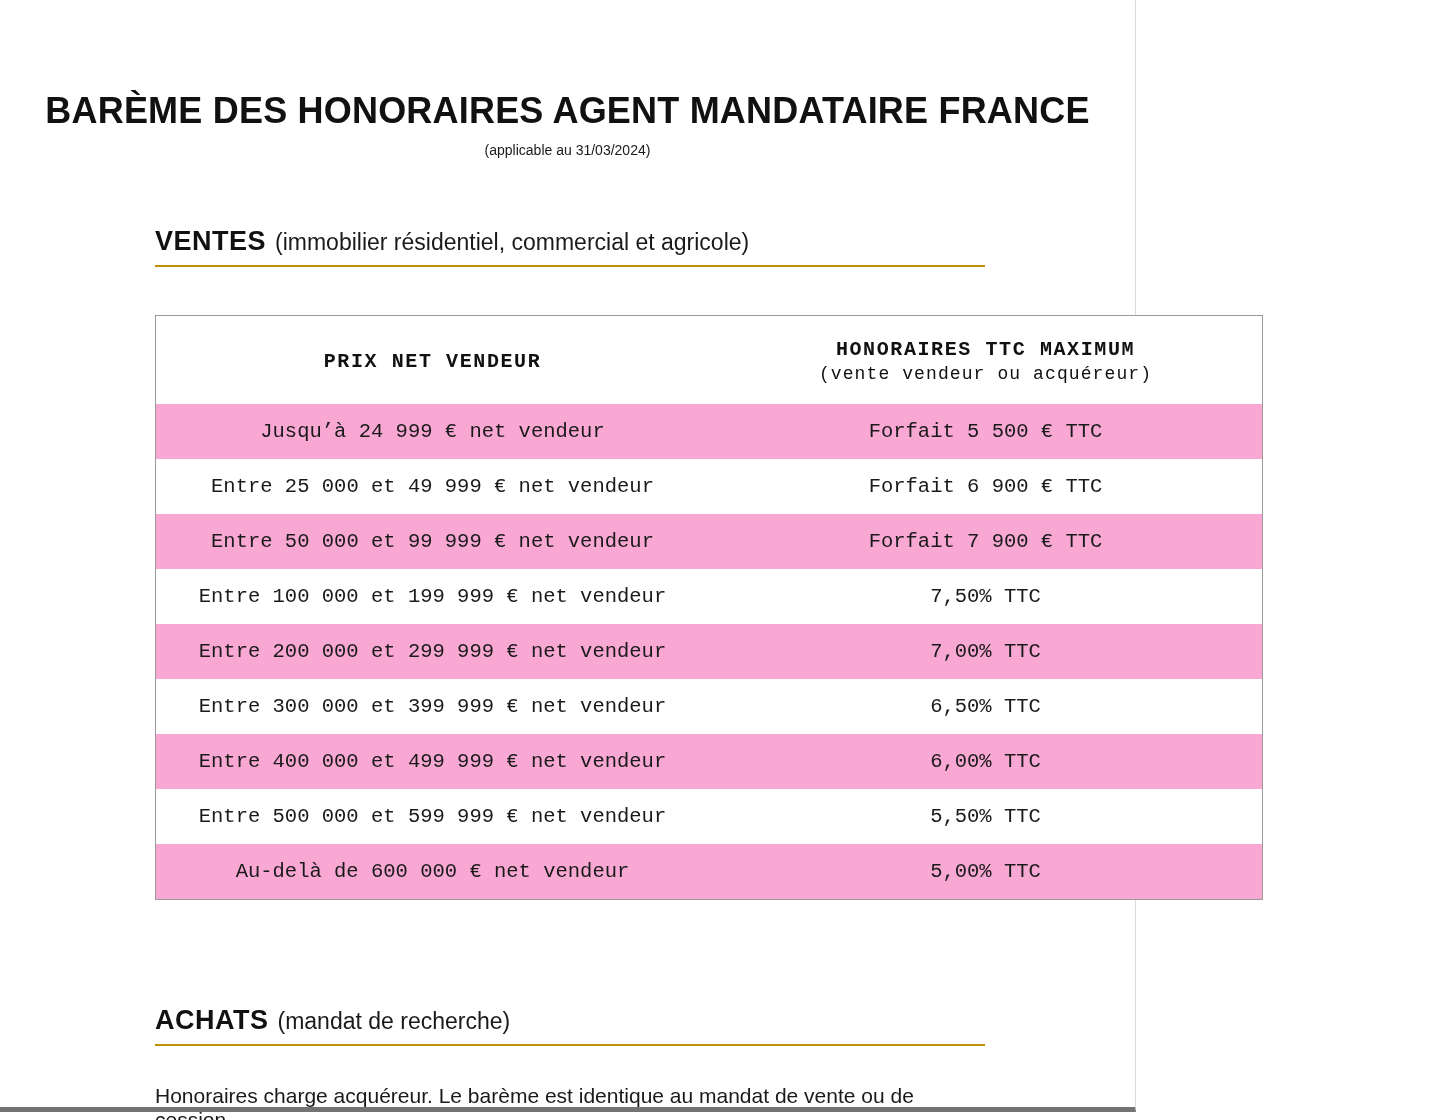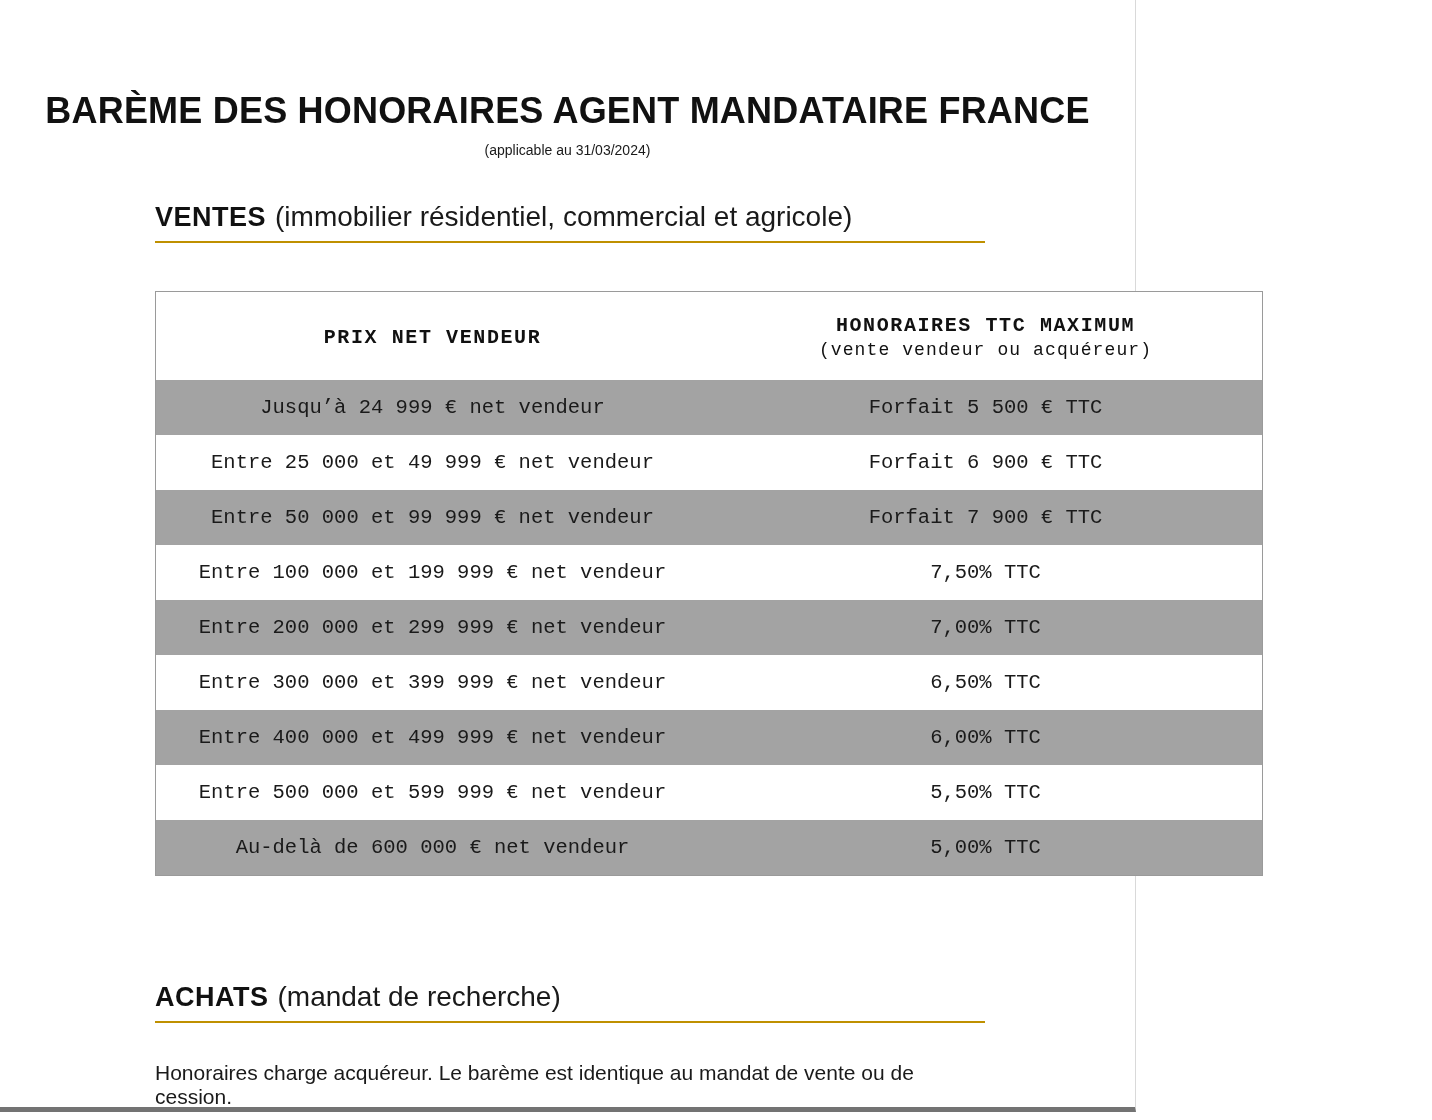--- a/index.html
+++ b/index.html
@@ -41,35 +41,35 @@
     font-size: 14px;
     margin: 10px 0 0 0;
     color: #1a1a1a;
   }
 
   .section {
     margin-left: 155px;
     margin-right: 150px;
   }
   .section-heading {
-    margin-top: 43px;
+    margin-top: 68px;
     padding-bottom: 8px;
     border-bottom: 2px solid #bf9000;
     display: flex;
     align-items: baseline;
     gap: 9px;
   }
   .section-heading .main {
     font-size: 27px;
     font-weight: bold;
     letter-spacing: 0.5px;
     color: #111111;
   }
   .section-heading .sub {
-    font-size: 28px;
+    font-size: 23px;
     font-weight: normal;
     color: #1a1a1a;
   }
 
   table.bareme {
     border-collapse: collapse;
     width: 1108px;
     margin-top: 48px;
     border: 1px solid #9a9a9a;
     table-layout: fixed;
@@ -97,21 +97,21 @@
     text-align: center;
     padding: 16px 6px;
     color: #1a1a1a;
   }
   table.bareme tbody tr.alt td {
     background: #e0e0e0;
   }
   table.bareme tbody tr td {
     background: #ffffff;
   }
-  table.bareme tbody tr.alt td { background: #a3a3a3; }
+  table.bareme tbody tr.alt td { background: #f9a8d4; }
 
   .section-note {
     margin-top: 38px;
     font-size: 21px;
     color: #1a1a1a;
   }
 
   .heading-achats {
     margin-top: 105px;
   }

